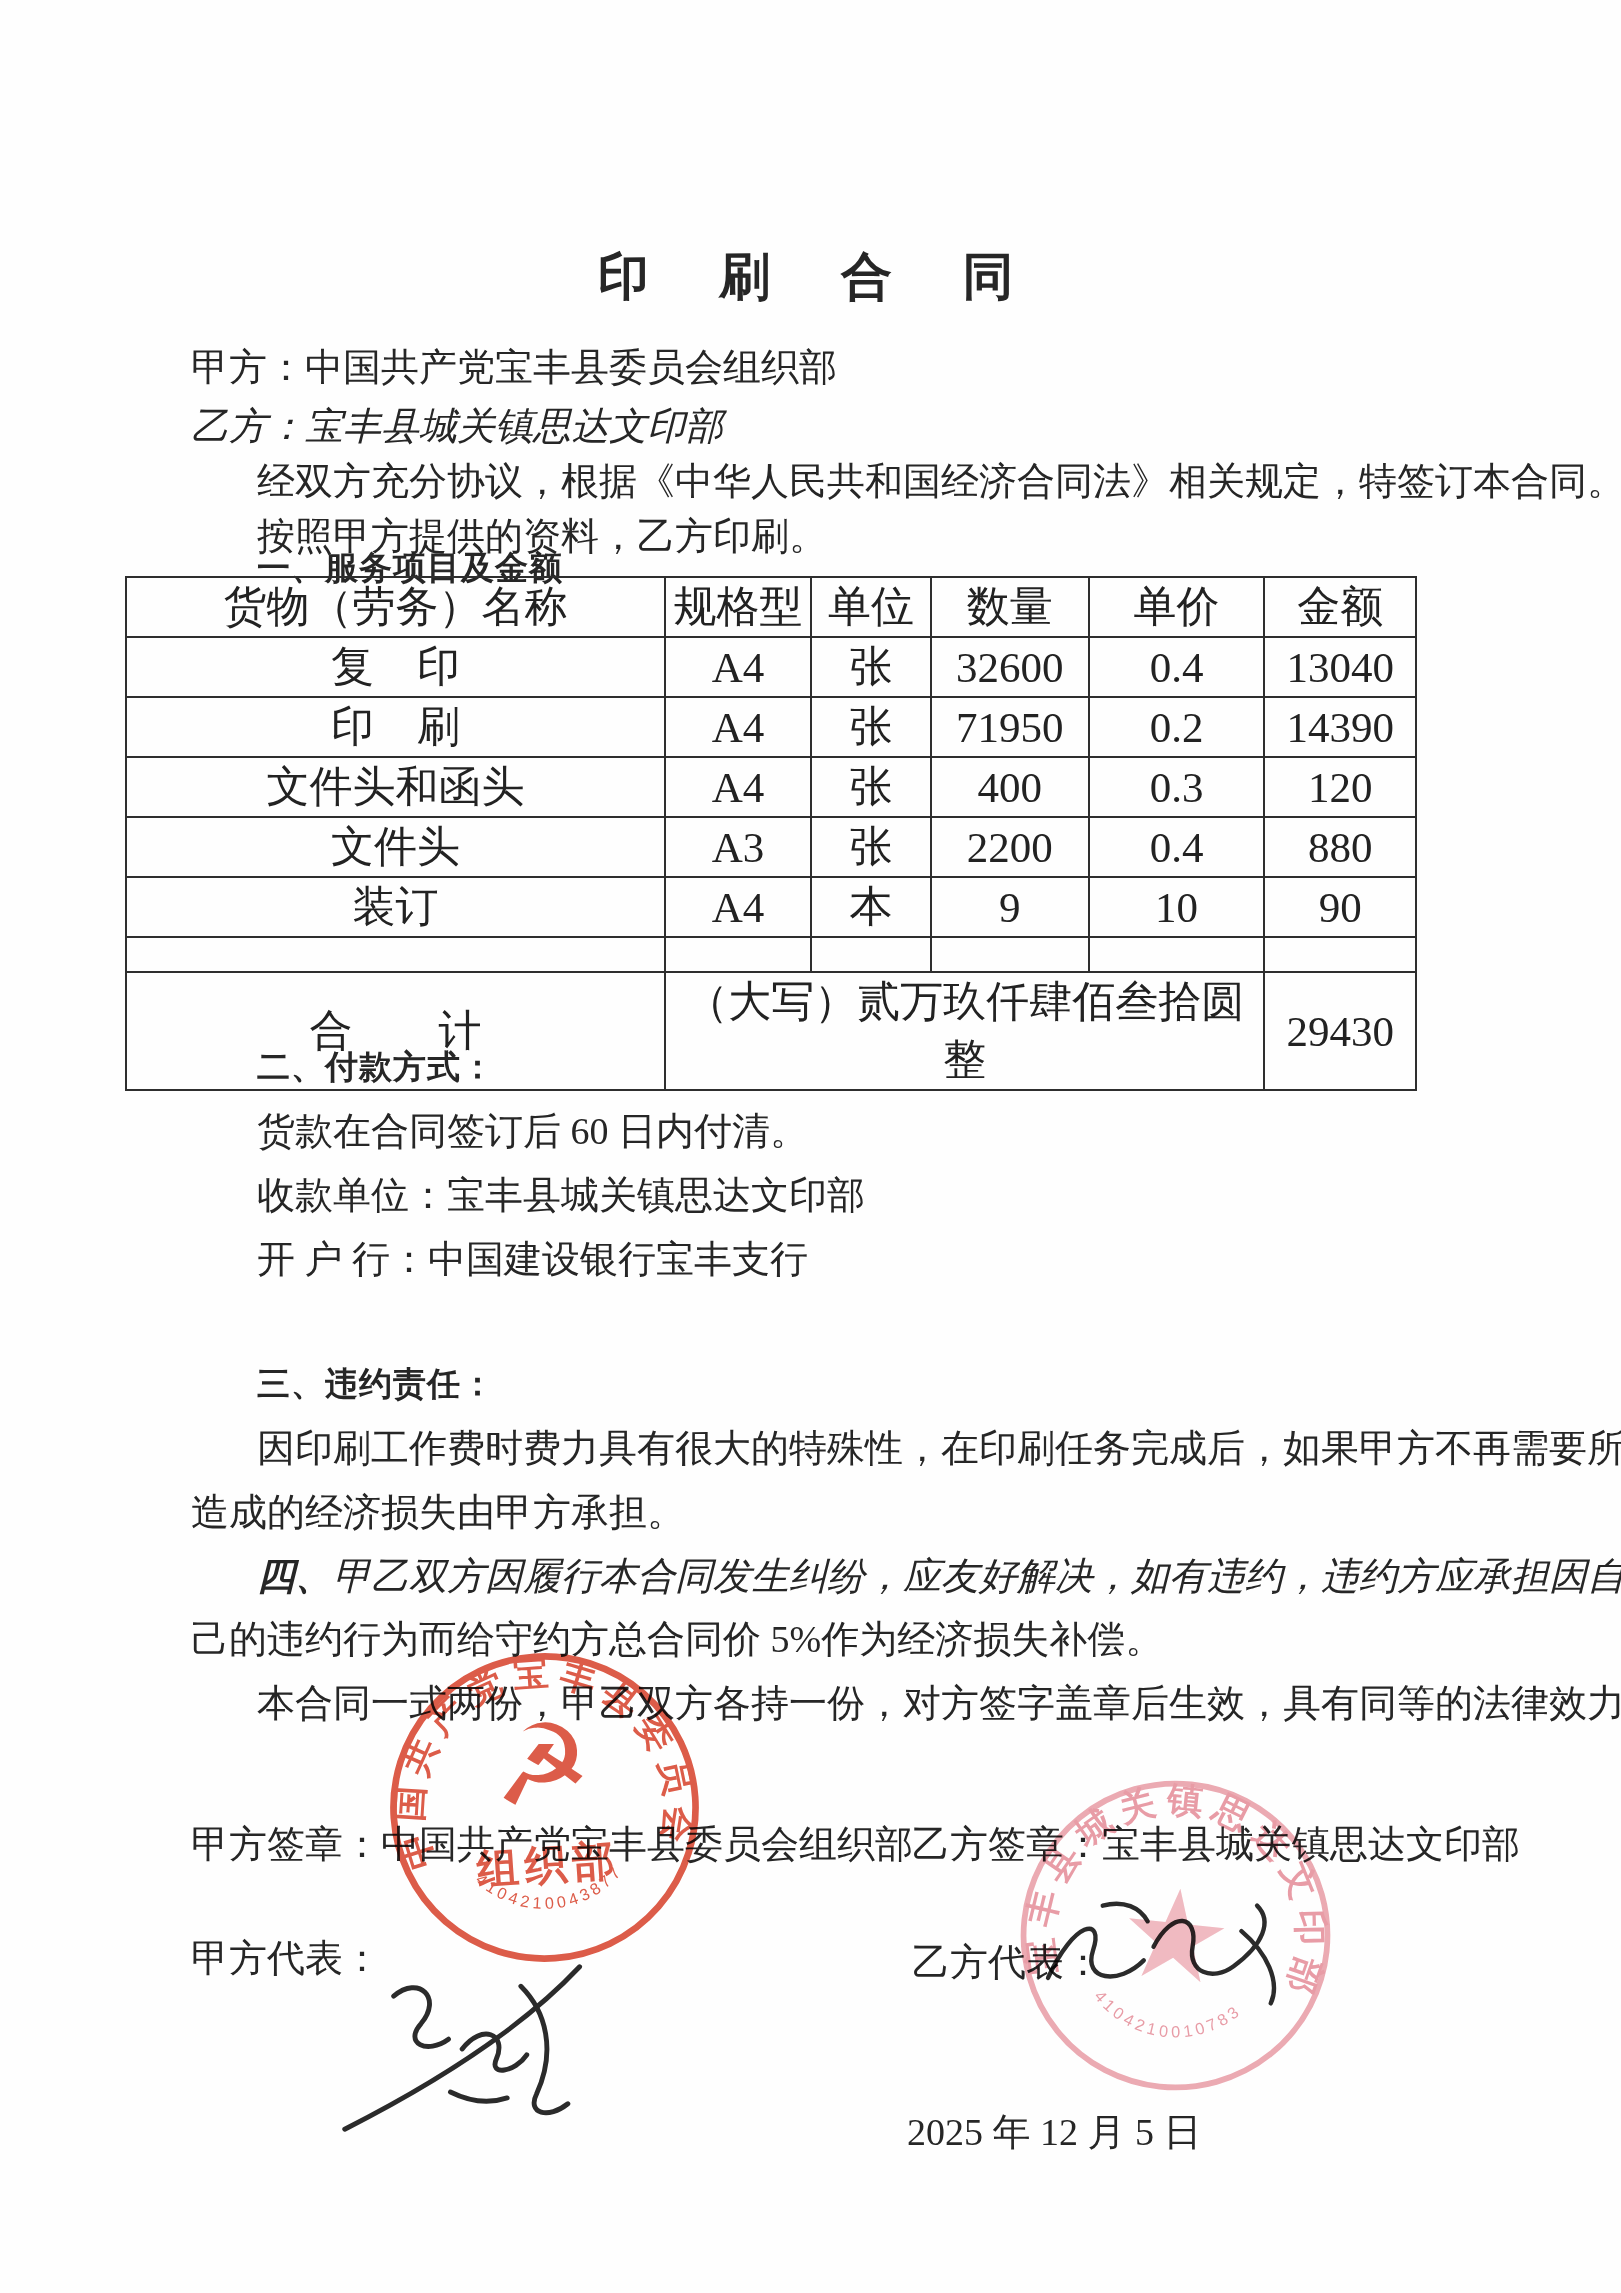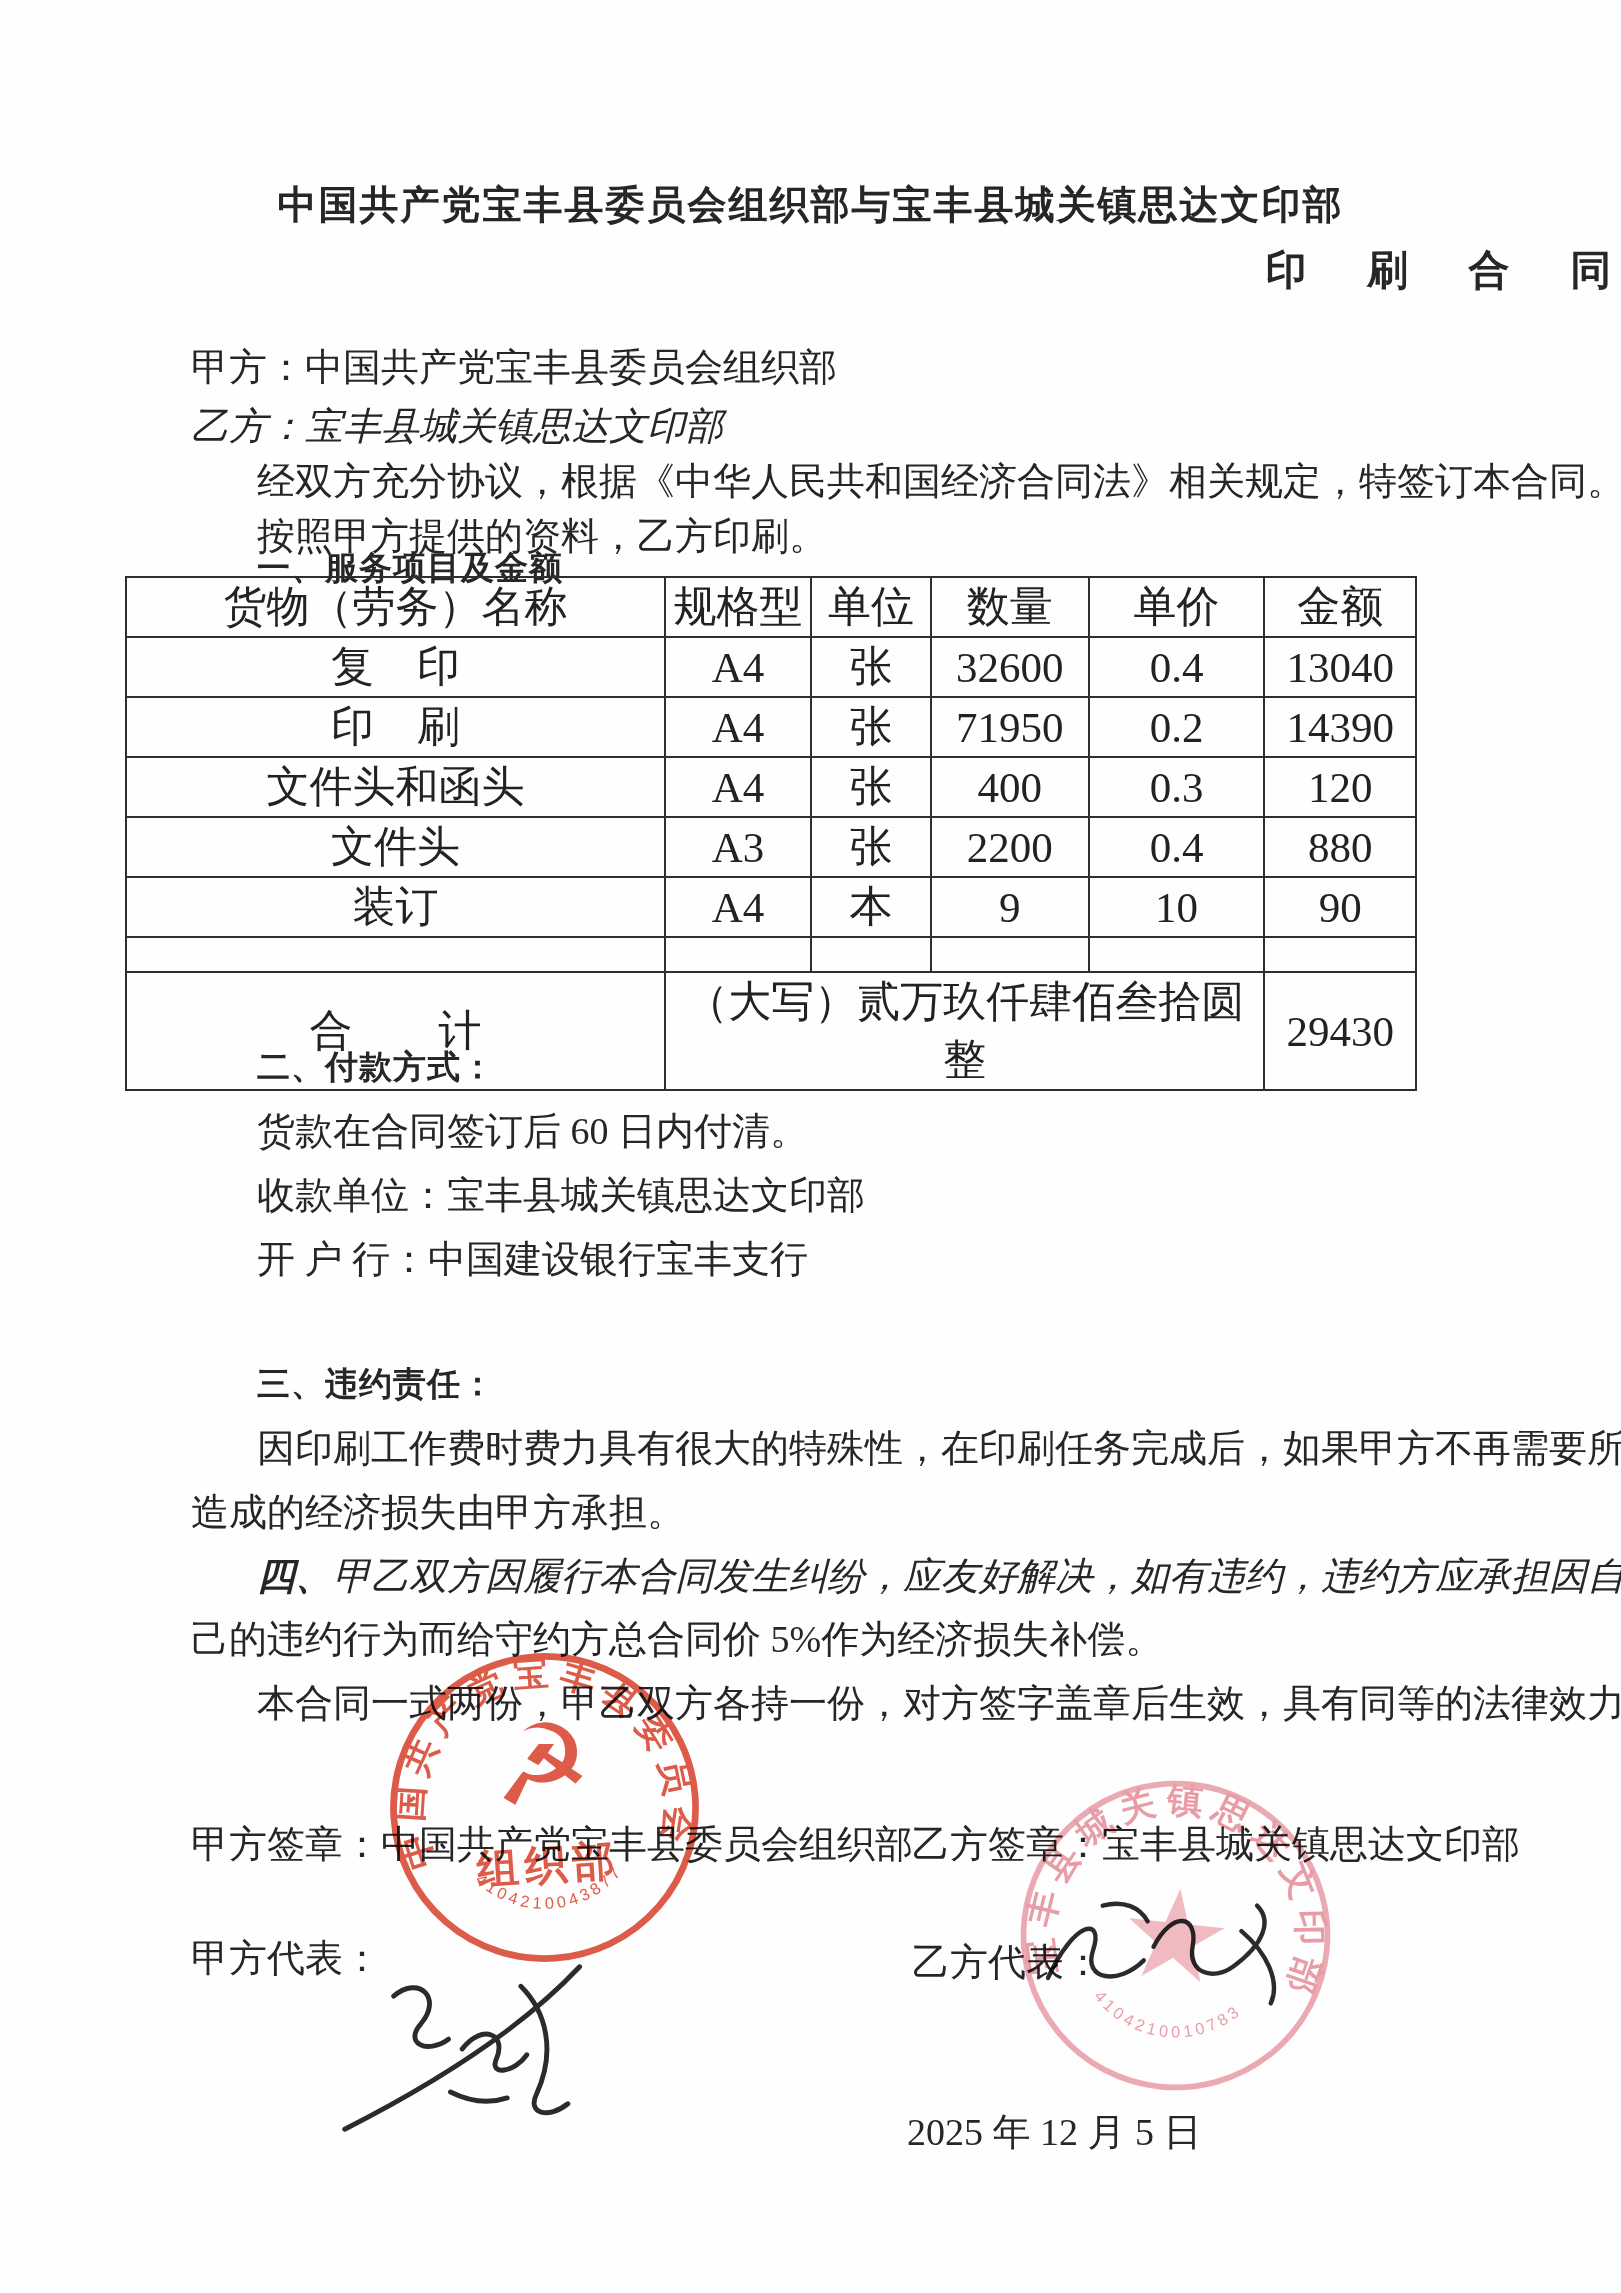--- a/index.html
+++ b/index.html
@@ -4,21 +4,21 @@
 <style>
   html,body{margin:0;padding:0;background:#9a9a9a;}
   .page{
     position:relative;width:1621px;height:2294px;margin:0 auto;
     background:#fefefe;overflow:hidden;
     font-family:"Liberation Serif","DejaVu Serif",serif;color:#262626;
   }
   .abs{position:absolute;white-space:nowrap;}
   .t-center{left:0;width:1621px;text-align:center;}
   .title1{font-size:39px;font-weight:bold;letter-spacing:2px;}
-  .title2{font-size:41px;font-weight:bold;letter-spacing:9.8px;text-align:right;}
+  .title2{font-size:51px;font-weight:bold;letter-spacing:9.8px;}
   .body-line{font-size:38px;}
   .heading{font-family:"Liberation Sans","DejaVu Sans",sans-serif;font-weight:bold;font-size:33px;letter-spacing:1px;}
   .bold-num{font-family:"Liberation Sans","DejaVu Sans",sans-serif;font-weight:bold;}
   table.items{
     position:absolute;left:125px;top:576px;width:1292px;
     border-collapse:collapse;table-layout:fixed;
     font-size:43px;color:#222;
   }
   table.items td{
     border:2px solid #2e2e2e;text-align:center;vertical-align:middle;
@@ -32,21 +32,20 @@
   tr.erow td{height:33px;}
   tr.trow td{height:49px;}
   .seal{position:absolute;mix-blend-mode:multiply;pointer-events:none;}
   .signature{position:absolute;mix-blend-mode:multiply;pointer-events:none;}
 </style>
 </head>
 <body>
 
 <div class="page">
 
-  <div class="abs t-center title1" style="top:178px;">中国共产党宝丰县委员会组织部与宝丰县城关镇思达文印部</div>
   <div class="abs t-center title2" style="top:243px;">印　刷　合　同</div>
 
   <div class="abs body-line" style="left:191px;top:342px;">甲方：中国共产党宝丰县委员会组织部</div>
   <div class="abs body-line" style="left:191px;top:401px;font-style:italic;">乙方：宝丰县城关镇思达文印部</div>
 
   <div class="abs body-line" style="left:257px;top:456px;">经双方充分协议，根据《中华人民共和国经济合同法》相关规定，特签订本合同。</div>
   <div class="abs body-line" style="left:257px;top:511px;">按照甲方提供的资料，乙方印刷。</div>
 
   <div class="abs heading" style="left:257px;top:546px;">一、服务项目及金额</div>
 

